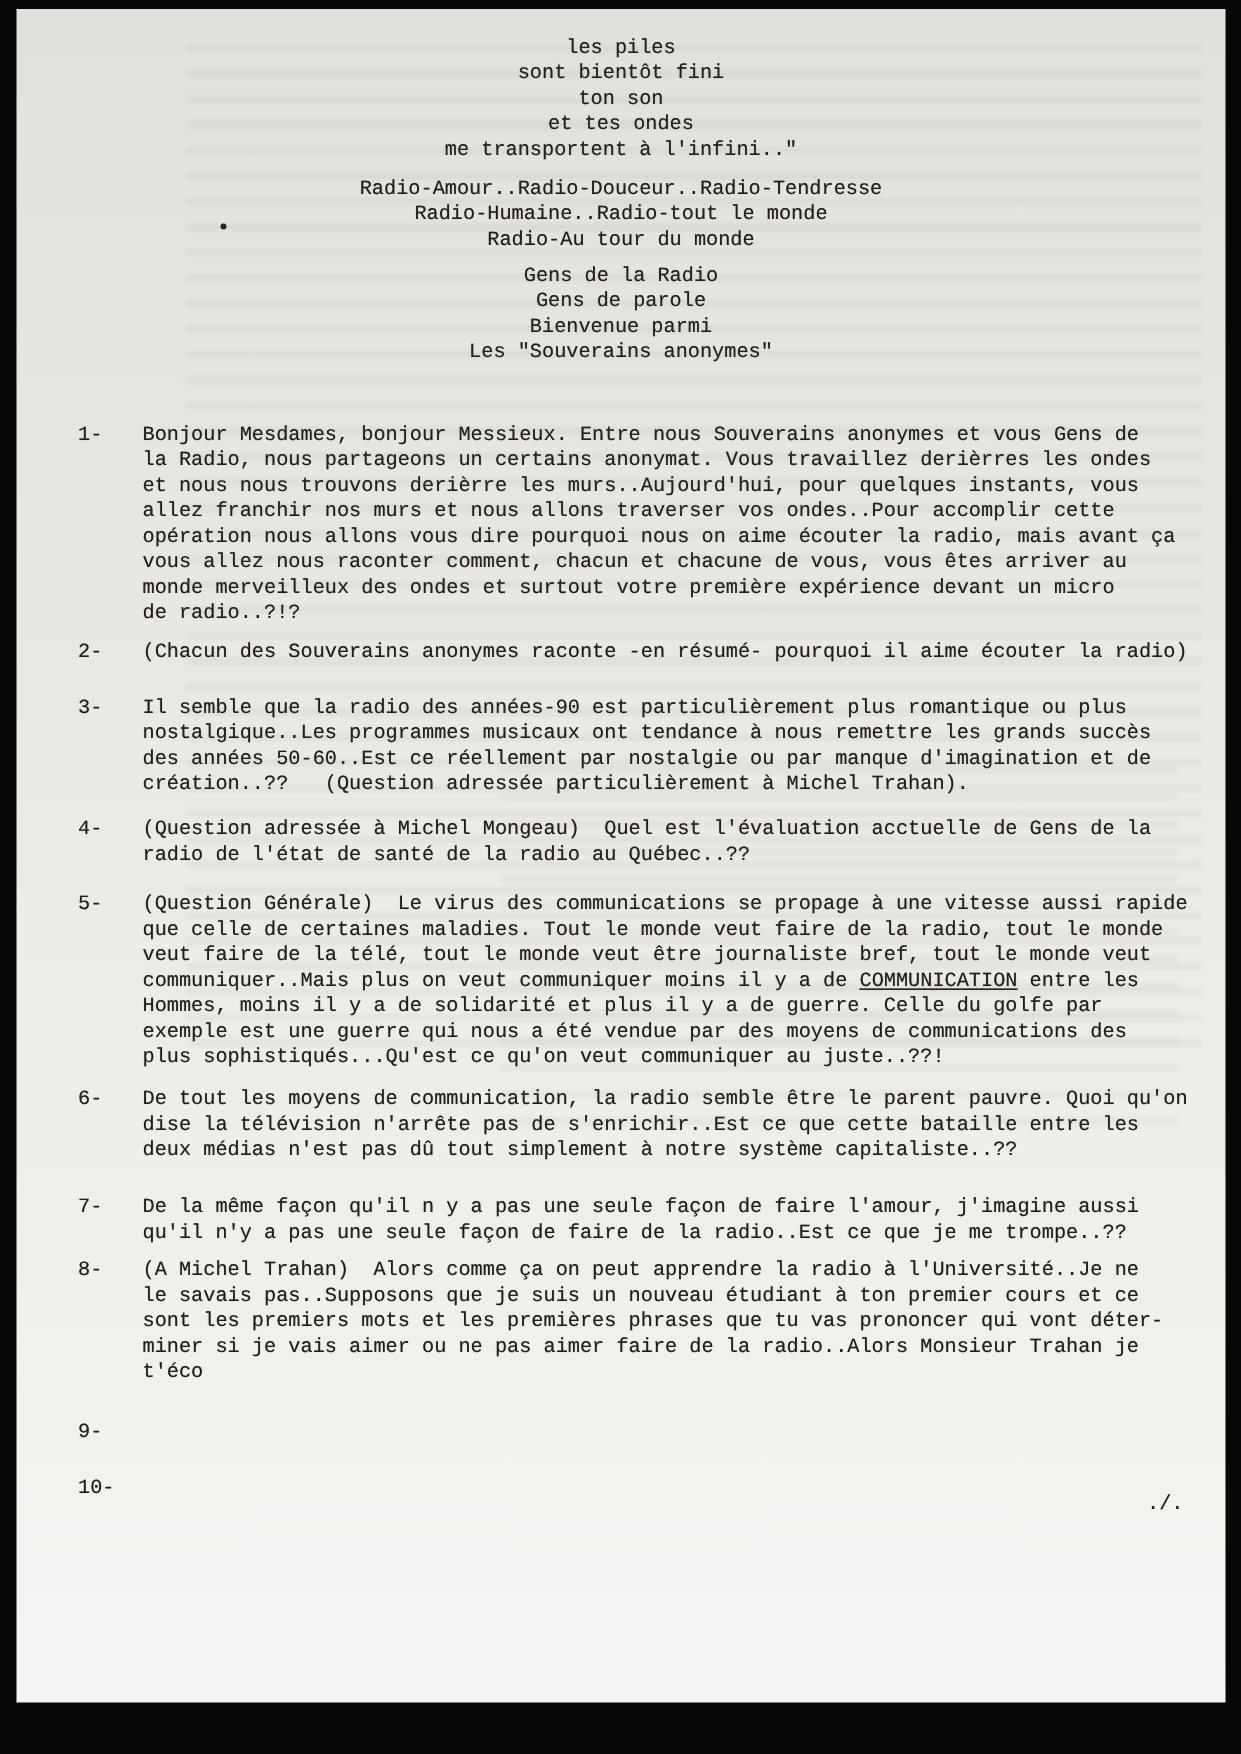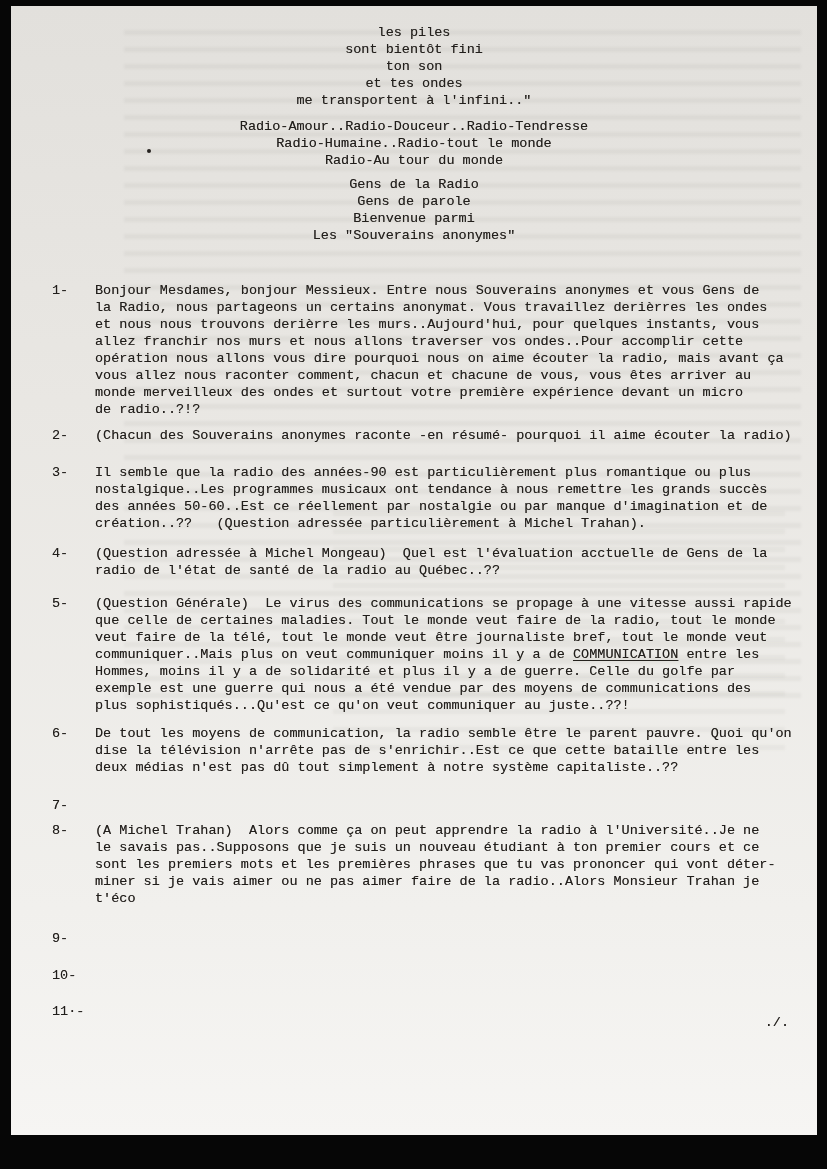--- a/index.html
+++ b/index.html
@@ -54,21 +54,21 @@
   .u{ text-decoration:underline; text-underline-offset:2px; }
   .item:nth-child(1){margin-bottom:9px}
   .item:nth-child(2){margin-bottom:20px}
   .item:nth-child(3){margin-bottom:13px}
   .item:nth-child(4){margin-bottom:16px}
   .item:nth-child(5){margin-bottom:11px}
   .item:nth-child(6){margin-bottom:21px}
   .item:nth-child(7){margin-bottom:8px}
   .item:nth-child(8){margin-bottom:23px}
   .item:nth-child(9){margin-bottom:20px}
-  .item:nth-child(10){margin-bottom:19px}
+  .item:nth-child(10){}
   .footer-mark{
     text-align:right; padding-right:28px; margin-top:-6px;
     font-size:13.5px; line-height:17px;
     text-shadow:0 0 .5px rgba(35,30,25,.55);
   }
 </style>
 </head>
 <body>
 
 <div class="paper">
@@ -136,34 +136,32 @@
 plus sophistiqués...Qu'est ce qu'on veut communiquer au juste..??!</span></div>
     </div>
     <div class="item">
       <div class="num">6-</div>
       <div class="txt">De tout les moyens de communication, la radio semble être le parent pauvre. Quoi qu'on
 dise la télévision n'arrête pas de s'enrichir..Est ce que cette bataille entre les
 deux médias n'est pas dû tout simplement à notre système capitaliste..??</div>
     </div>
     <div class="item">
       <div class="num">7-</div>
+      <div class="txt">De la même façon qu'il n y a pas une seule façon de faire l'amour, j'imagine aussi
+qu'il n'y a pas une seule façon de faire de la radio..Est ce que je me trompe..??</div>
     </div>
     <div class="item">
       <div class="num">8-</div>
       <div class="txt">(A Michel Trahan)  Alors comme ça on peut apprendre la radio à l'Université..Je ne
 le savais pas..Supposons que je suis un nouveau étudiant à ton premier cours et ce
 sont les premiers mots et les premières phrases que tu vas prononcer qui vont déter-
 miner si je vais aimer ou ne pas aimer faire de la radio..Alors Monsieur Trahan je t'éco</div>
     </div>
     <div class="item">
       <div class="num">9-</div>
     </div>
     <div class="item">
       <div class="num">10-</div>
     </div>
-    <div class="item">
-      <div class="num">11·-</div>
-      <div class="txt"></div>
-    </div>
   </div>
 
   <div class="footer-mark">./.</div>
 </div>
 
 </body></html>

